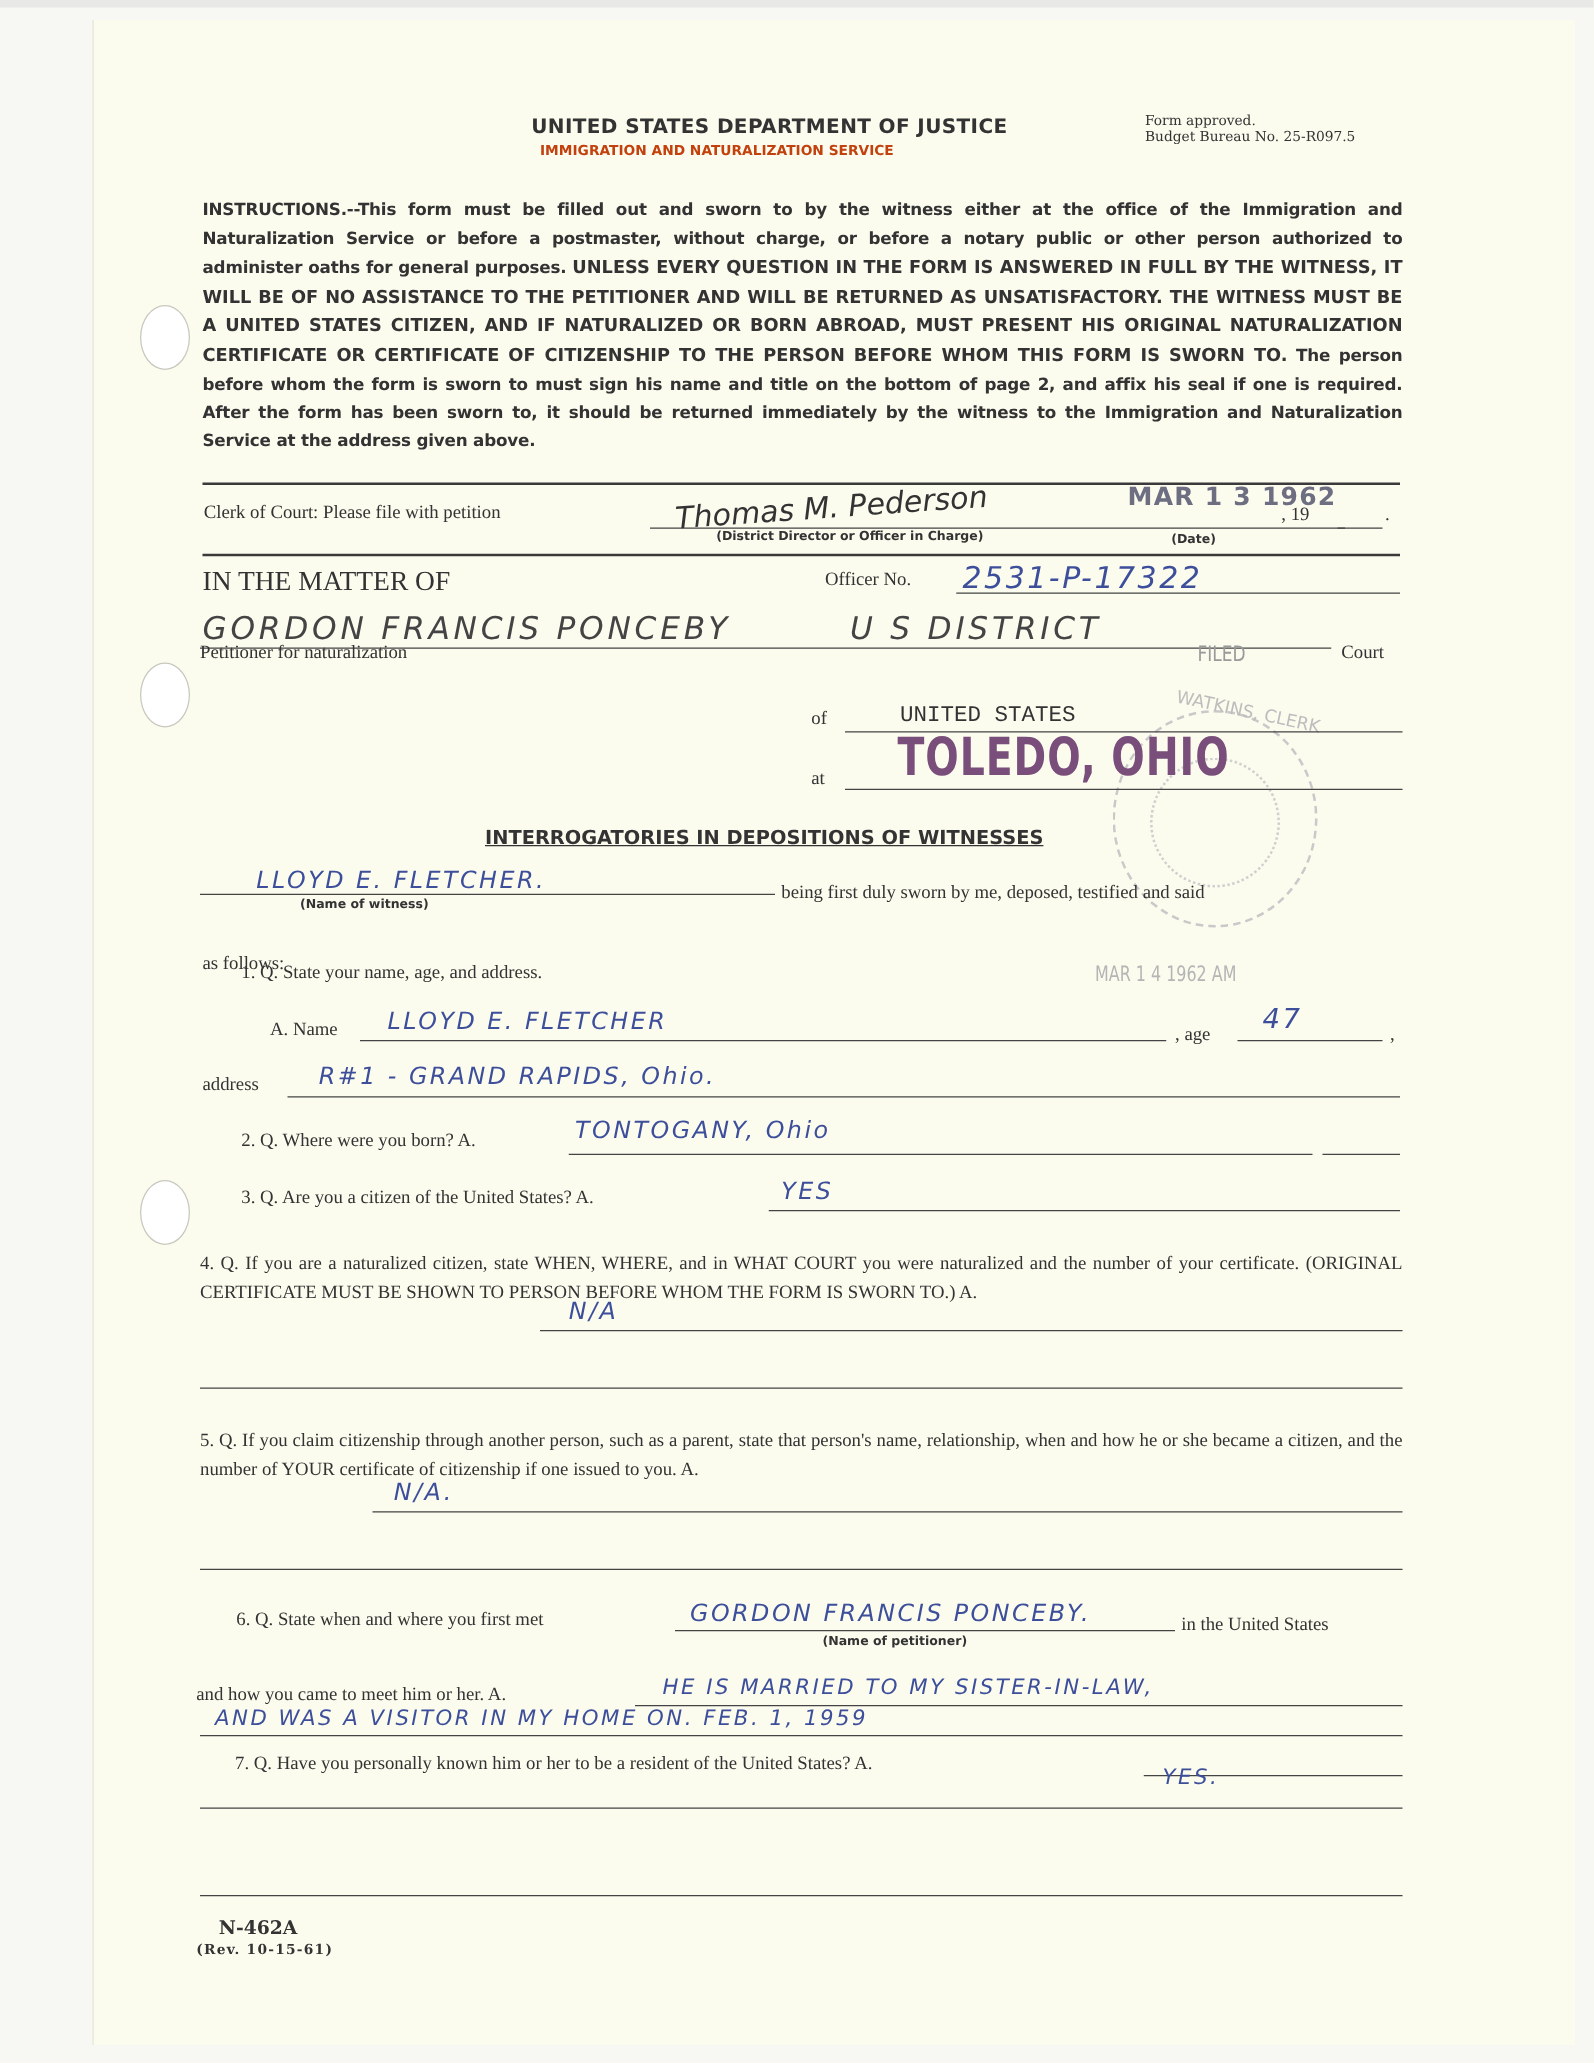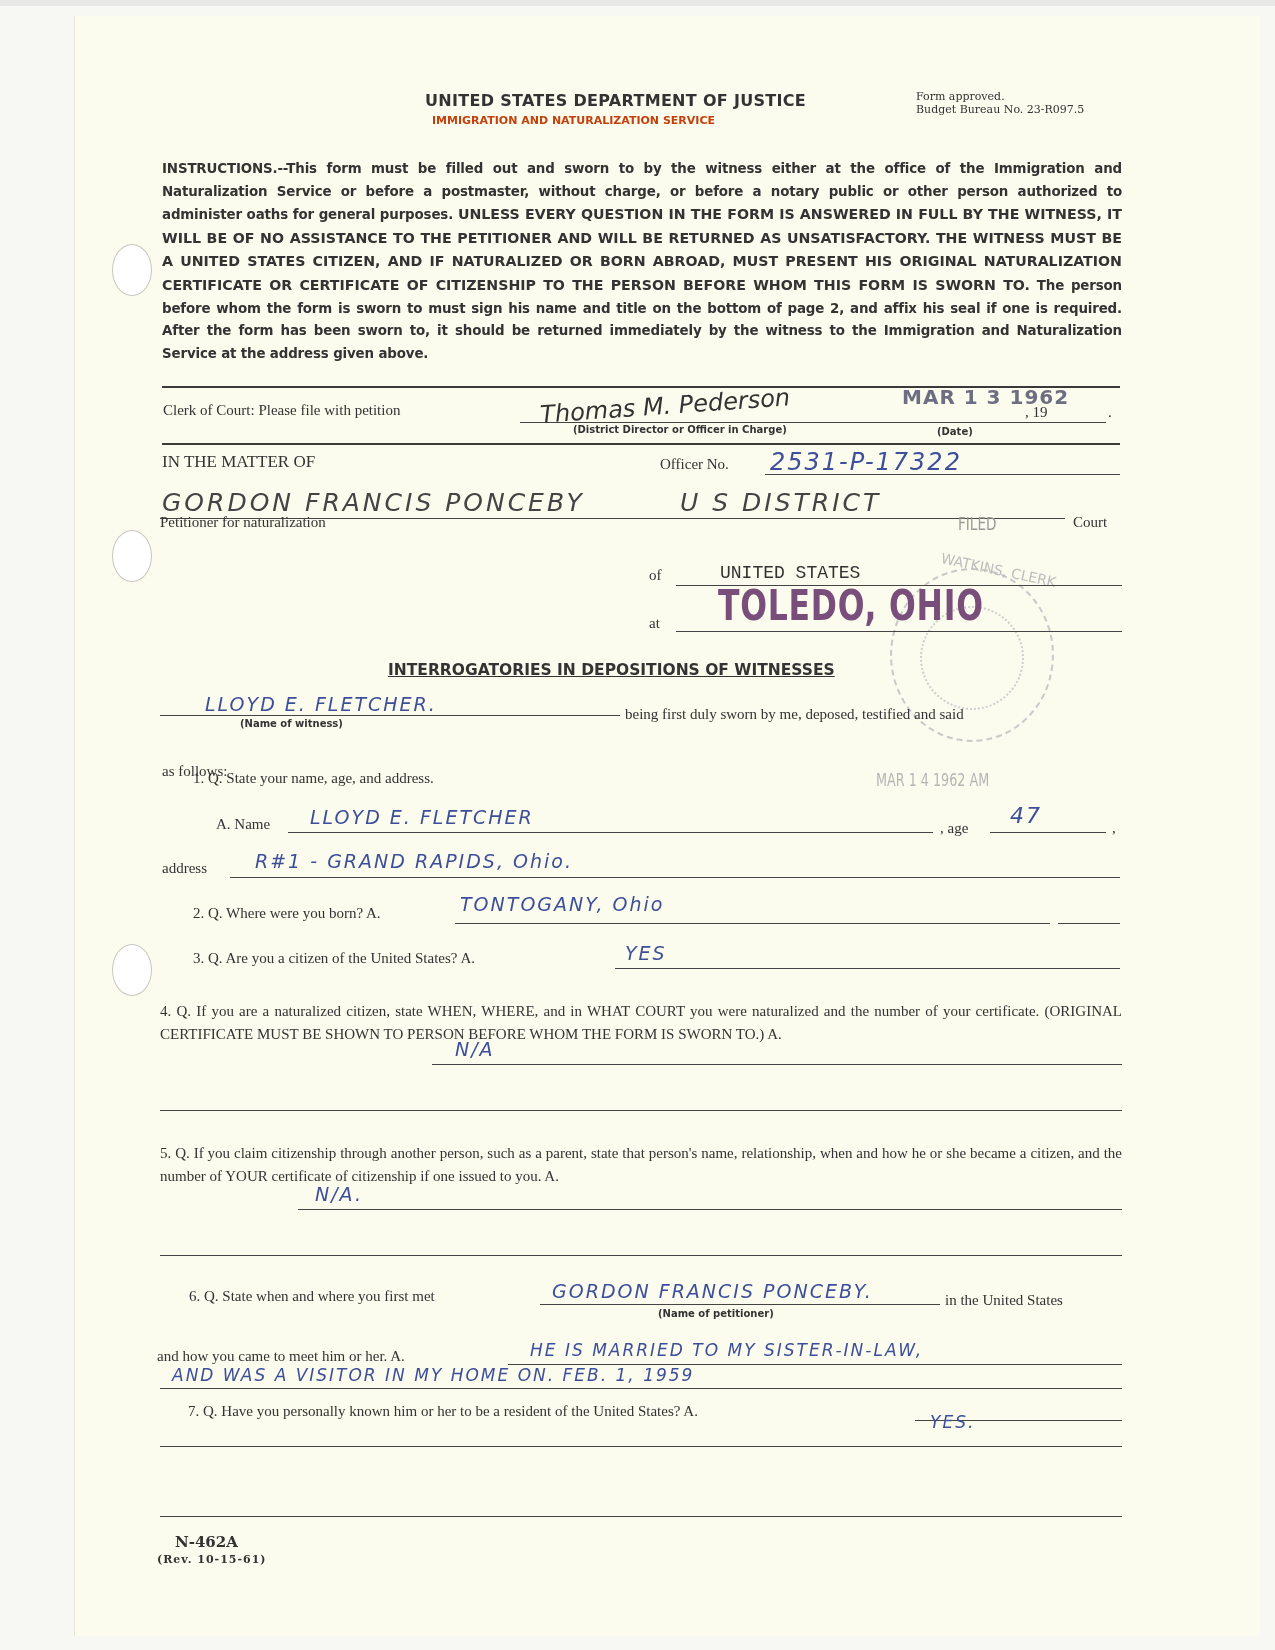--- a/index.html
+++ b/index.html
@@ -37,21 +37,21 @@
 <div class="topline"></div>
 <div class="paper"></div>
 <div class="hole" style="top:244px"></div>
 <div class="hole" style="top:530px"></div>
 <div class="hole" style="top:944px"></div>
 
 <div class="abs sans hdr1">UNITED STATES DEPARTMENT OF JUSTICE</div>
 <div class="abs sans hdr2">IMMIGRATION AND NATURALIZATION SERVICE</div>
 <div class="abs approved">
   <div>Form approved.</div>
-  <div>Budget Bureau No. 23-R097.5</div>
+  <div>Budget Bureau No. 25-R097.5</div>
 </div>
 
 <div class="abs instr">
   <span>INSTRUCTIONS.--This form must be filled out and sworn to by the witness either at the office of the Immigration and Naturalization Service or before a postmaster, without charge, or before a notary public or other person authorized to administer oaths for general purposes.</span>
   <span class="caps">UNLESS EVERY QUESTION IN THE FORM IS ANSWERED IN FULL BY THE WITNESS, IT WILL BE OF NO ASSISTANCE TO THE PETITIONER AND WILL BE RETURNED AS UNSATISFACTORY. THE WITNESS MUST BE A UNITED STATES CITIZEN, AND IF NATURALIZED OR BORN ABROAD, MUST PRESENT HIS ORIGINAL NATURALIZATION CERTIFICATE OR CERTIFICATE OF CITIZENSHIP TO THE PERSON BEFORE WHOM THIS FORM IS SWORN TO.</span>
   <span>The person before whom the form is sworn to must sign his name and title on the bottom of page 2, and affix his seal if one is required. After the form has been sworn to, it should be returned immediately by the witness to the Immigration and Naturalization Service at the address given above.</span>
 </div>
 
 <div class="rule" style="left:162px; top:386px; width:958px;"></div>
 
@@ -60,21 +60,21 @@
 <div class="abs hand" style="left:540px; top:392px; font-size:24px; color:#333; letter-spacing:0; transform:rotate(-4deg);">Thomas M. Pederson</div>
 <div class="abs small" style="left:573px; top:424px;">(District Director or Officer in Charge)</div>
 <div class="abs stamp-date" style="left:902px; top:385px;">MAR 1 3 1962</div>
 <div class="abs small" style="left:937px; top:426px;">(Date)</div>
 <div class="abs lbl" style="left:1025px; top:404px;">, 19</div>
 <div class="thin" style="left:1070px; top:422px; width:36px;"></div>
 <div class="abs lbl" style="left:1108px; top:404px;">.</div>
 
 <div class="rule" style="left:162px; top:443px; width:958px;"></div>
 
-<div class="abs lbl" style="left:162px; top:452px; font-size:17px;">IN THE MATTER OF</div>
+<div class="abs lbl" style="left:162px; top:452px; font-size:22px;">IN THE MATTER OF</div>
 <div class="abs lbl" style="left:660px; top:456px;">Officer No.</div>
 <div class="thin" style="left:765px; top:474px; width:355px;"></div>
 <div class="abs hand" style="left:770px; top:448px; font-size:24px;">2531-P-17322</div>
 
 <div class="abs hand" style="left:162px; top:488px; font-size:25px; color:#444; letter-spacing:3px;">GORDON FRANCIS PONCEBY</div>
 <div class="abs hand" style="left:680px; top:488px; font-size:25px; color:#444; letter-spacing:3px;">U S DISTRICT</div>
 <div class="thin" style="left:160px; top:518px; width:905px;"></div>
 <div class="abs lbl" style="left:1073px; top:514px;">Court</div>
 <div class="abs lbl" style="left:160px; top:514px;">Petitioner for naturalization</div>
 <div class="abs filed" style="left:958px; top:514px;">FILED</div>

